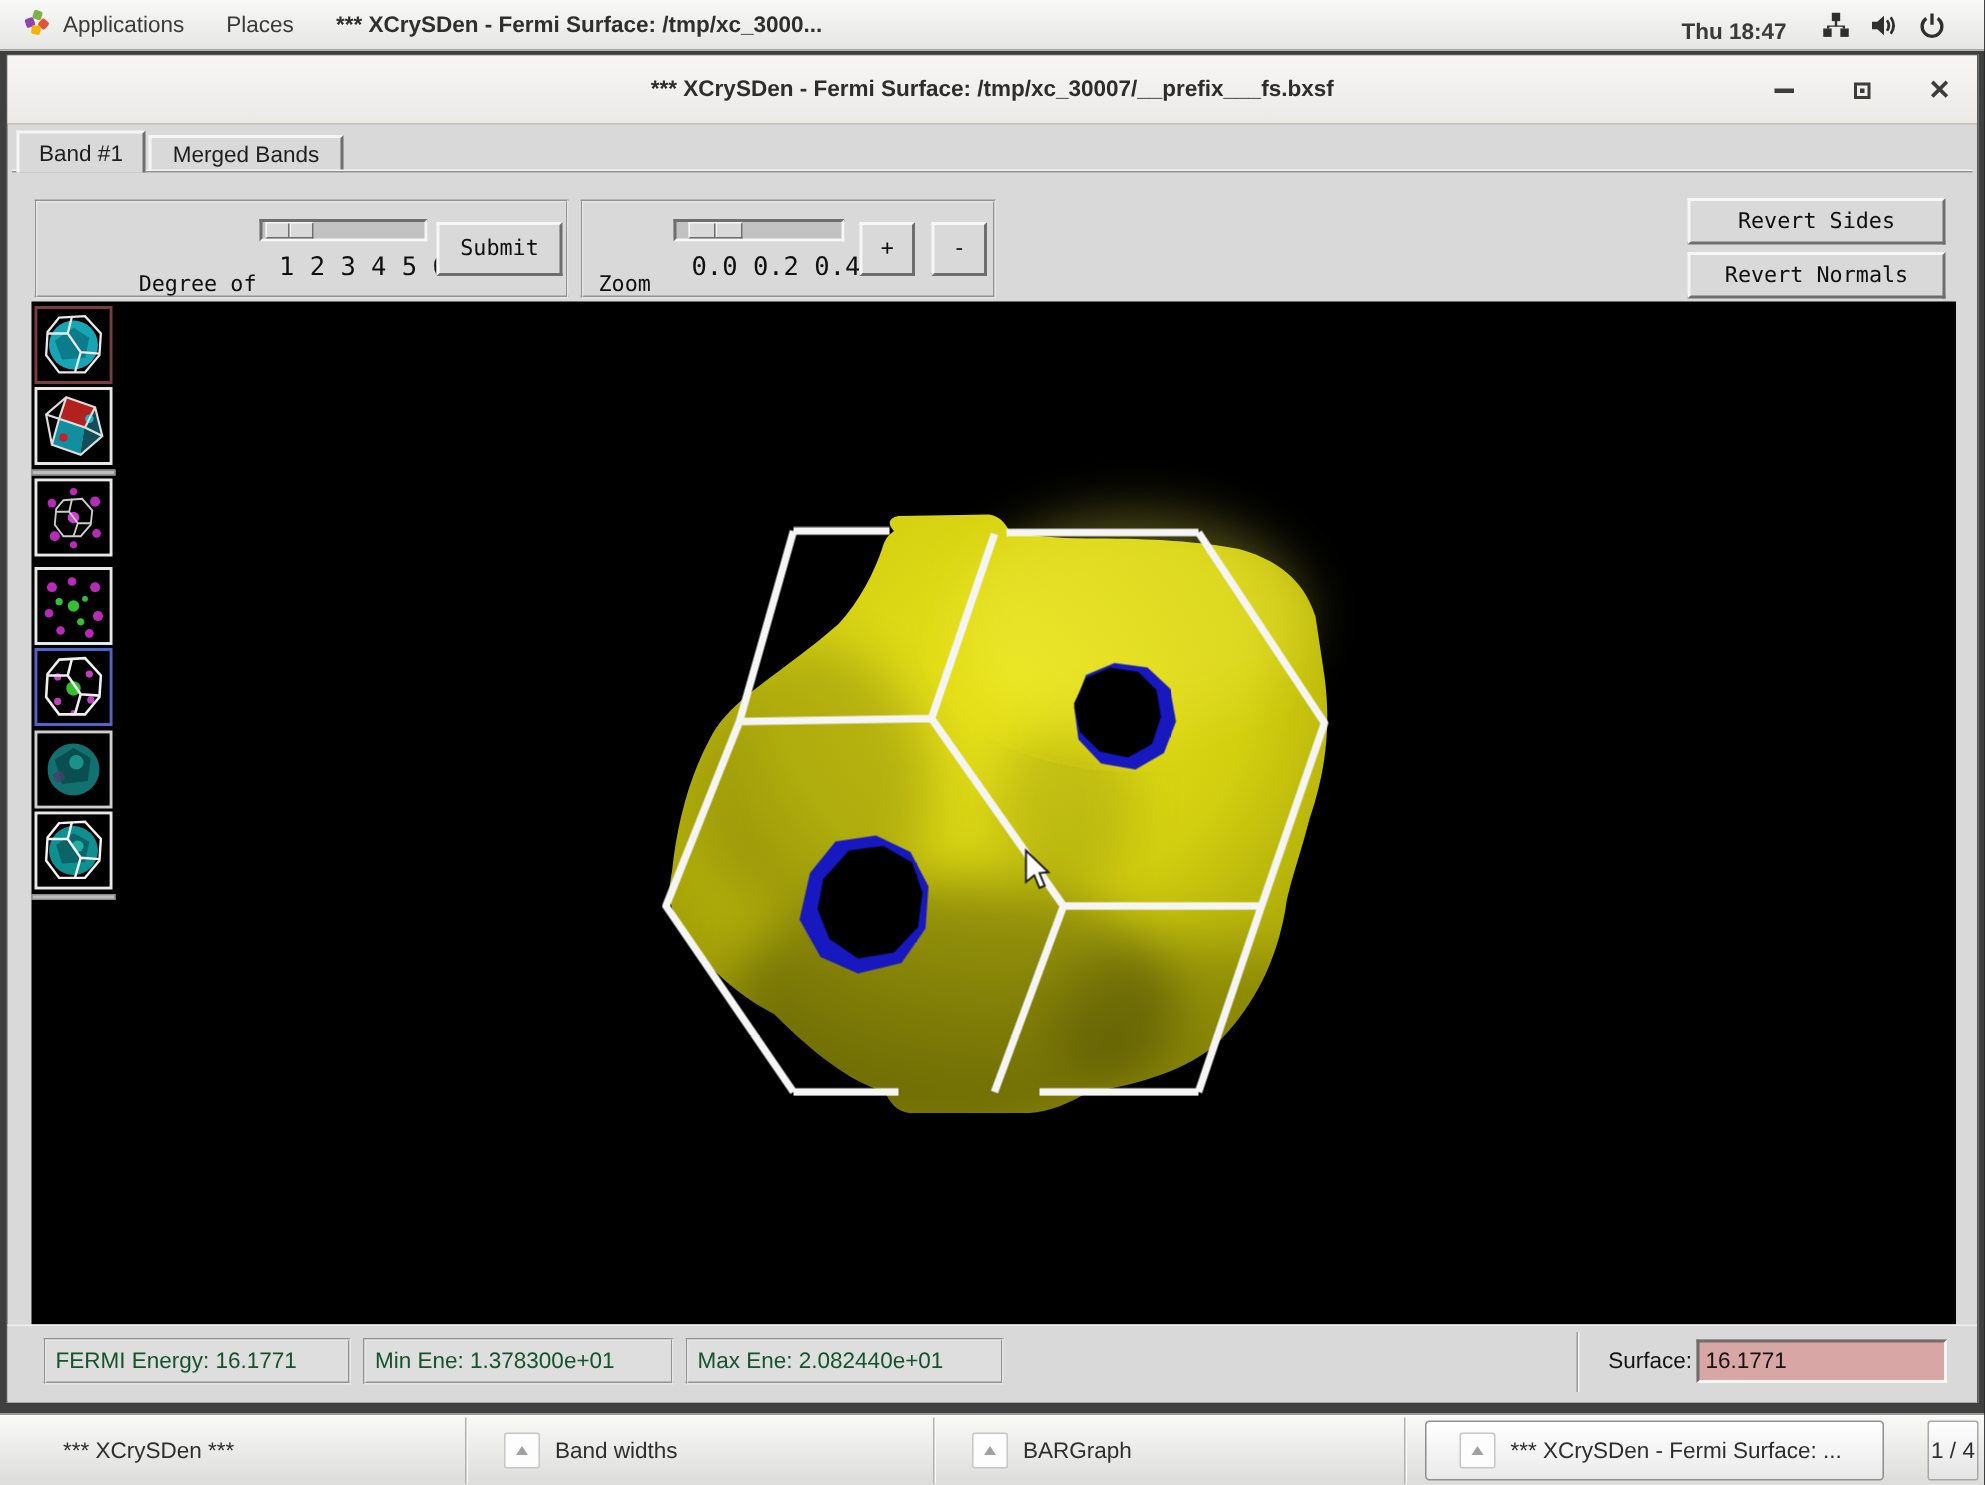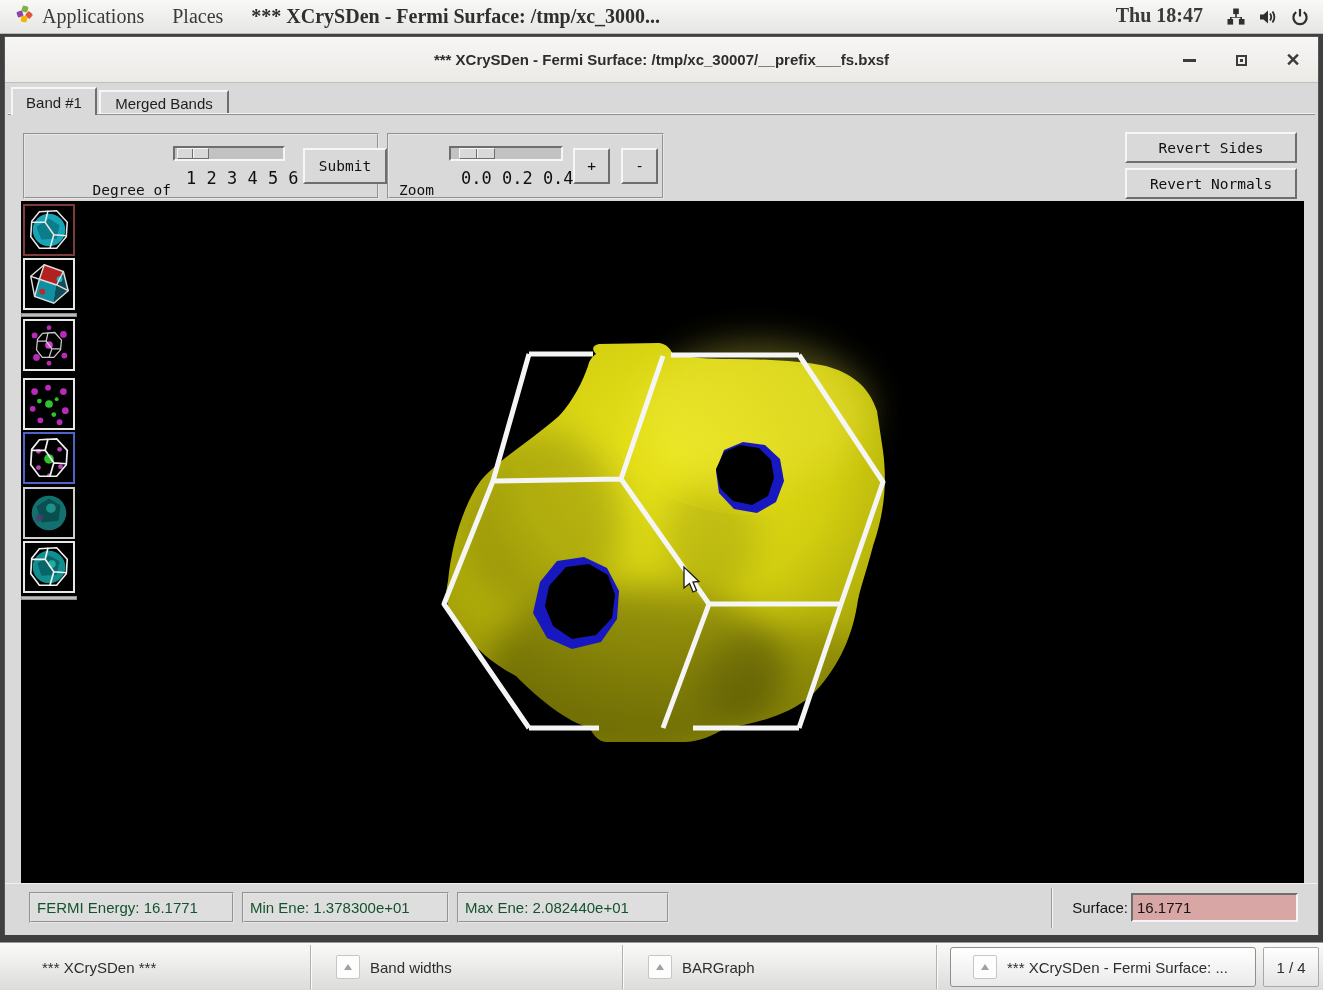--- a/index.html
+++ b/index.html
@@ -3,24 +3,24 @@
 <meta charset="utf-8">
 <style>
   html,body{margin:0;padding:0;background:#2e2e2e;}
   *{box-sizing:border-box;}
   .screen{position:relative;width:1323px;height:990px;background:#3f3f3f;overflow:hidden;
           font-family:"Liberation Sans",sans-serif;color:#222;cursor:default;}
 
   
   .top-panel{position:absolute;left:0;top:0;width:1323px;height:34px;
     background:linear-gradient(#f8f8f7,#e6e6e4);border-bottom:1px solid #b9b9b6;
-    display:flex;align-items:center;font-size:20px;color:#3a3a3a;font-family:Liberation Serif, serif;}
+    display:flex;align-items:center;font-size:15px;color:#3a3a3a;}
   .tp-item{padding:0 14px;height:100%;display:flex;align-items:center;gap:8px;}
   .tp-title{font-weight:700;color:#2f2f2f;}
-  .tp-right{margin-left:auto;display:flex;align-items:flex-start;gap:6px;padding-right:10px;}
+  .tp-right{margin-left:auto;display:flex;align-items:flex-end;gap:6px;padding-right:22px;}
   .tp-clock{font-weight:700;padding:0 14px;}
   .tp-ico{width:26px;height:26px;display:flex;align-items:center;justify-content:center;}
 
   
   .win{position:absolute;left:4px;top:36px;width:1315px;height:899px;
     background:#d9d9d9;border:1px solid #565656;}
   .titlebar{position:absolute;left:0;top:0;right:0;height:46px;
     background:linear-gradient(#f7f6f5,#eceae7);border-bottom:1px solid #c2bfba;
     display:flex;align-items:center;justify-content:center;}
   .titlebar .t{font-weight:700;font-size:15px;color:#2d2d2d;}
@@ -78,21 +78,21 @@
   
   .taskbar{position:absolute;left:0;bottom:0;width:1323px;height:48px;
     background:linear-gradient(#fafaf9,#dcdcdb);border-top:1px solid #9a9a9a;font-size:15px;color:#2e2e2e;}
   .tb-item{position:absolute;top:0;height:48px;display:flex;align-items:center;gap:10px;padding-left:22px;}
   .tb-div{position:absolute;top:2px;height:44px;width:2px;border-left:1px solid #b2b2b2;border-right:1px solid #fbfbfb;}
   .tb-active{border:1px solid #8f8f8f;border-radius:3px;background:linear-gradient(#ffffff,#eaeaea);
     top:4px!important;height:40px!important;}
   .tb-ico{width:24px;height:24px;background:#fdfdfd;border:1px solid #c6c6c6;border-radius:2px;
     display:flex;align-items:center;justify-content:center;}
   .tb-ico i{width:0;height:0;border-left:4px solid transparent;border-right:4px solid transparent;border-bottom:6px solid #a0a0a0;}
-  .pager{position:absolute;right:4px;top:4px;width:56px;height:40px;border:1px solid #a8a8a8;border-radius:2px;
+  .pager{position:absolute;right:4px;top:4px;width:34px;height:40px;border:1px solid #a8a8a8;border-radius:2px;
     background:linear-gradient(#ffffff,#e4e4e4);display:flex;align-items:center;justify-content:center;font-size:15px;}
 </style>
 </head>
 <body>
 
 <div class="screen">
 
   <div class="top-panel">
     <div class="tp-item">
       <span>
@@ -164,21 +164,21 @@
       <div class="tk-label mono" style="left:4px;top:8px;width:142px;text-align:right;">
         <div>Degree of</div>
         <div>Interpolation:</div>
       </div>
       <div class="trough" style="left:148px;top:11px;width:112px;">
         <div class="thumb-sl" style="left:2px;">
             <i></i>
           </div>
       </div>
       <div class="ticks mono" style="left:161px;top:33px;">1 2 3 4 5 6</div>
-      <div class="btn mono" style="left:266px;top:13px;width:84px;height:36px;margin-left:12px;">
+      <div class="btn mono" style="left:266px;top:13px;width:84px;height:36px;">
         <span>Submit</span>
       </div>
     </div>
 
     <div class="tk-frame" style="left:382px;top:96px;width:277px;height:66px;">
       <div class="tk-label mono" style="left:10px;top:8px;width:50px;text-align:left;">
         <div>Zoom</div>
         <div>Step:</div>
       </div>
       <div class="trough" style="left:60px;top:11px;width:114px;">

